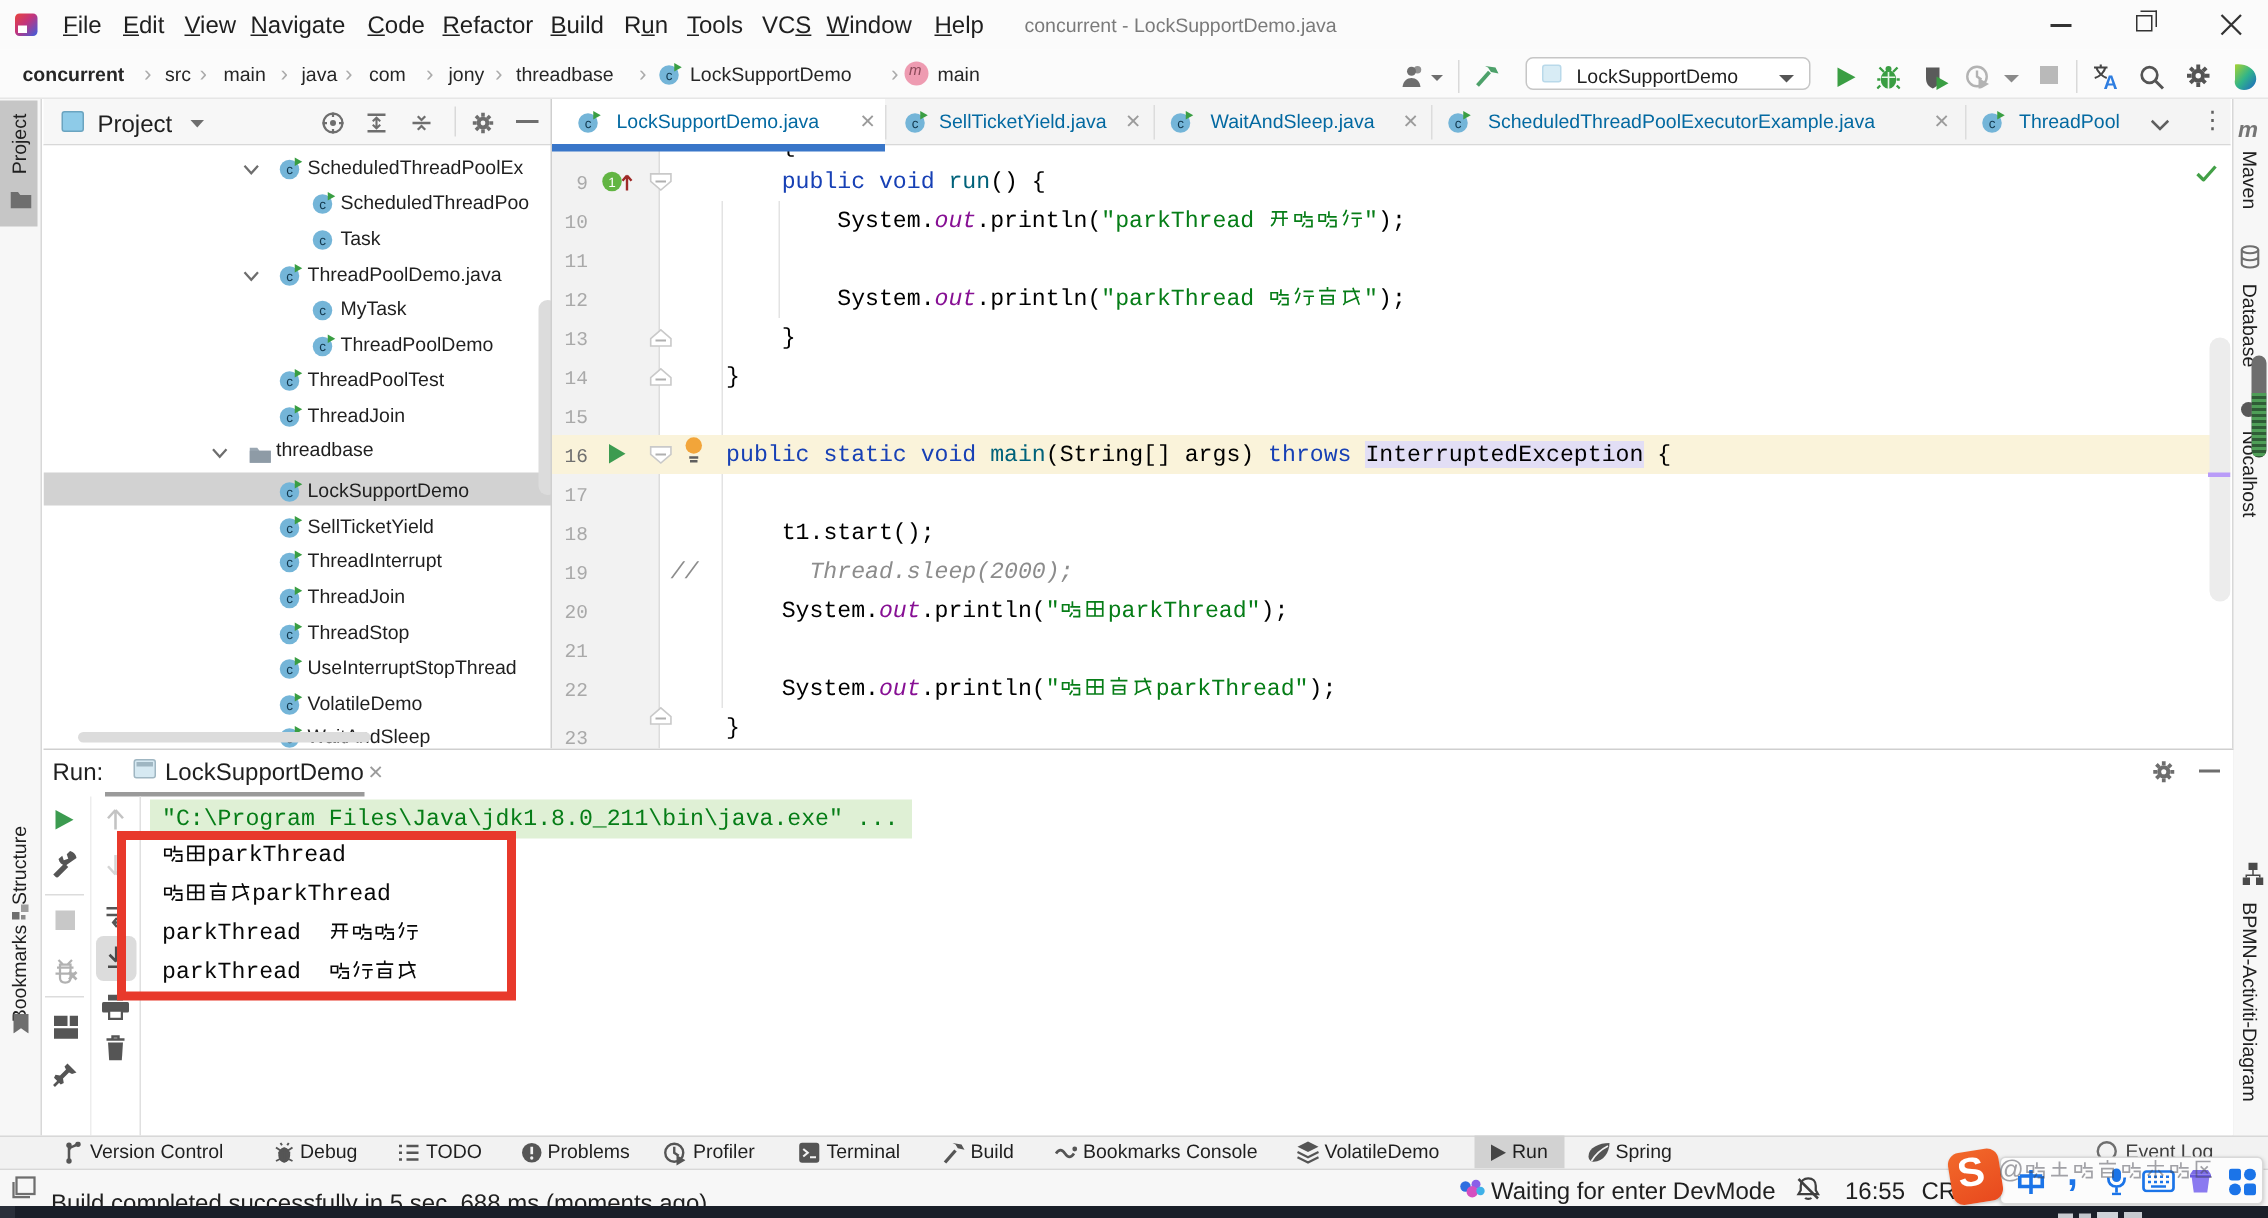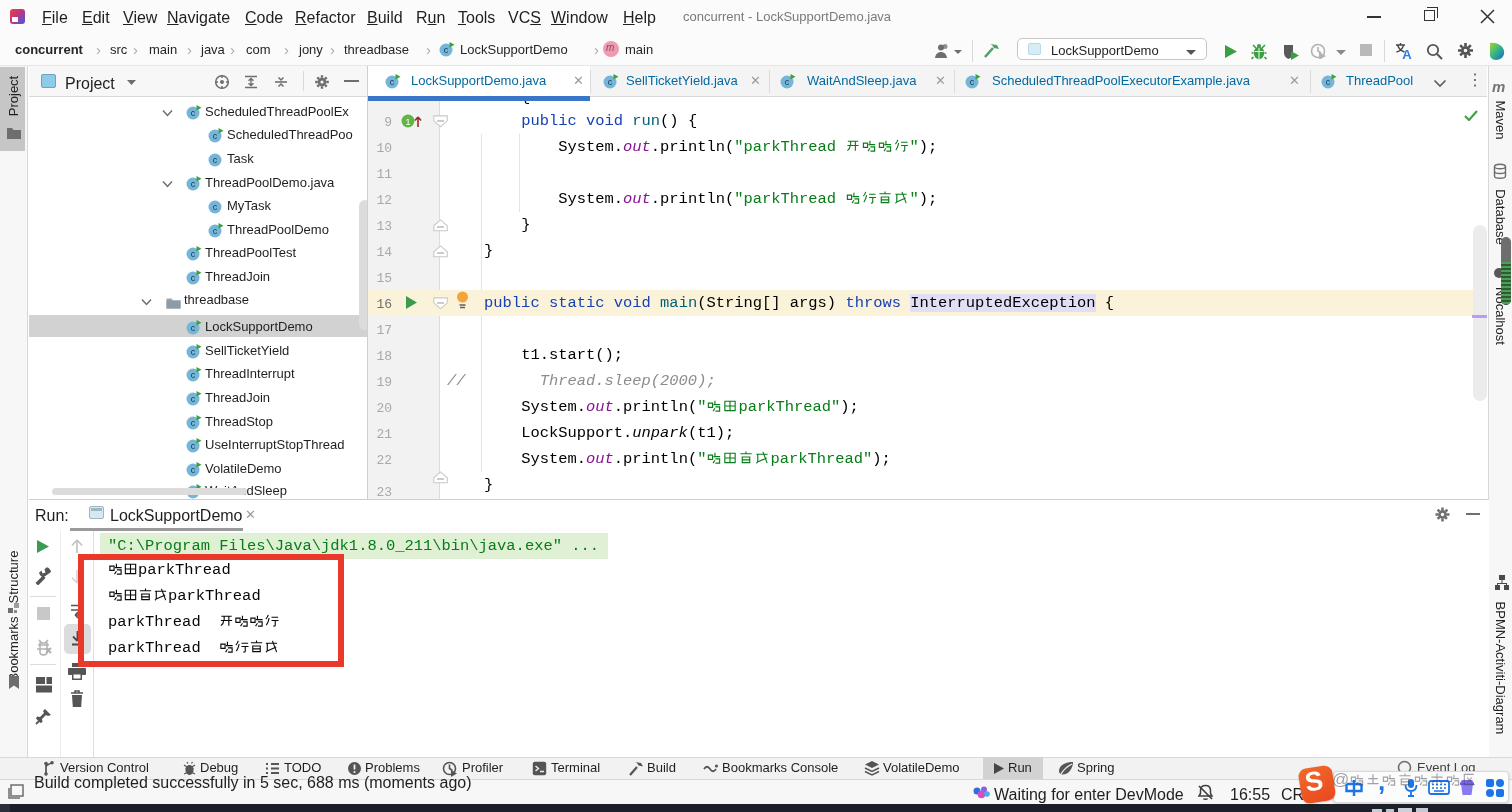--- a/index.html
+++ b/index.html
@@ -460,21 +460,20 @@
 <div class="cl" style="left:79px;top:115px"><span>        </span>}</div>
 <div class="cl" style="left:79px;top:141px"><span>    </span>}</div>
 <div class="cl" style="left:79px;top:193px"><span>    </span><span class="kw">public</span> <span class="kw">static</span> <span class="kw">void</span> <span style="color:#00627a">main</span>(String[] args) <span class="kw">throws</span> <span style="background:#e2def5">InterruptedException</span> {</div>
 <div class="cl" style="left:79px;top:245px"><span>        </span>t1.start();</div>
 <div class="cl" style="left:79px;top:271px"><span class="cm">//        Thread.sleep(2000);</span></div>
 <div class="cl" style="left:79px;top:297px"><span>        </span>System.<span class="fld">out</span>.println(<span class="str">"<svg class="hz" width="16" height="15" viewBox="0 0 16 16">
           <use href="#h2"></use>
         </svg><svg class="hz" width="16" height="15" viewBox="0 0 16 16">
           <use href="#h1"></use>
         </svg>parkThread"</span>);</div>
-<div class="cl" style="left:79px;top:323px"><span>        </span>LockSupport.<span class="mi">unpark</span>(t1);</div>
 <div class="cl" style="left:79px;top:349px"><span>        </span>System.<span class="fld">out</span>.println(<span class="str">"<svg class="hz" width="16" height="15" viewBox="0 0 16 16">
           <use href="#h2"></use>
         </svg><svg class="hz" width="16" height="15" viewBox="0 0 16 16">
           <use href="#h1"></use>
         </svg><svg class="hz" width="16" height="15" viewBox="0 0 16 16">
           <use href="#h3"></use>
         </svg><svg class="hz" width="16" height="15" viewBox="0 0 16 16">
           <use href="#h6"></use>
         </svg>parkThread"</span>);</div>
 <div class="cl" style="left:79px;top:375px"><span>    </span>}</div>
@@ -686,21 +685,21 @@
 <svg class="btl" style="left:1397px;top:760px" width="15" height="15">
     <circle cx="7.5" cy="7.5" r="6" fill="none" stroke="#6e6e6e" stroke-width="1.6"></circle>
   </svg>
 <div class="btl" style="left:1417px;color:#3f3f3f">Event Log</div>
 
 <div class="abs" style="left:0;top:779px;width:1512px;height:25px;background:#f7f7f7;border-top:1px solid #d8d8d8" id="statusbar"></div>
 <svg class="abs" style="left:7px;top:784px" width="17" height="16">
     <rect x="4" y="1" width="12" height="11" fill="none" stroke="#6e6e6e" stroke-width="1.5"></rect>
     <path d="M2 4v10h11" stroke="#6e6e6e" stroke-width="1.5" fill="none"></path>
   </svg>
-<div class="abs ui" style="left:34px;top:774px">Build completed successfully in 5 sec, 688 ms (moments ago)</div>
+<div class="abs ui" style="left:34px;top:794px">Build completed successfully in 5 sec, 688 ms (moments ago)</div>
 <svg class="abs" style="left:973px;top:786px" width="17" height="13">
     <circle cx="4" cy="5" r="3.5" fill="#2e6ee0"></circle>
     <circle cx="11" cy="3.5" r="3" fill="#8a5fe8"></circle>
     <circle cx="8.5" cy="8.5" r="3.8" fill="#d44fc0"></circle>
     <circle cx="14" cy="8" r="2.8" fill="#3fb1e8"></circle>
   </svg>
 <div class="abs ui" style="left:994px;top:786px">Waiting for enter DevMode</div>
 <svg class="abs" style="left:1197px;top:784px" width="17" height="16">
     <path d="M8.5 1.5c3 0 5 2 5 5v3l1.5 2.5H2L3.5 9.5v-3c0-3 2-5 5-5z" fill="none" stroke="#3f3f3f" stroke-width="1.5"></path>
     <path d="M6.5 14.5c.5 1 3.5 1 4 0" stroke="#3f3f3f" stroke-width="1.5" fill="none"></path>

